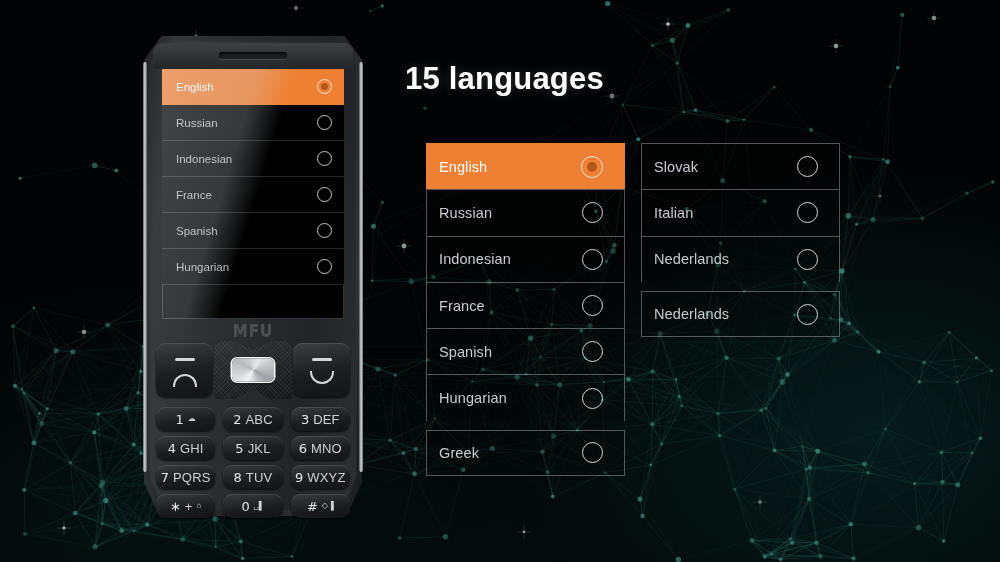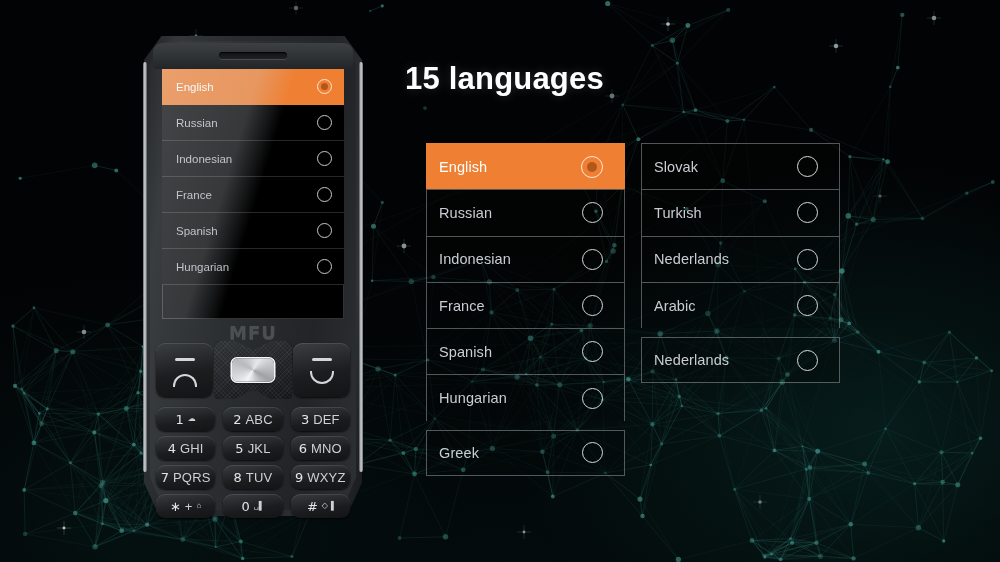--- a/index.html
+++ b/index.html
@@ -200,21 +200,21 @@
     position:absolute; inset:0;
     background:linear-gradient(107deg, rgba(225,230,236,.30) 0%, rgba(210,216,224,.26) 38%, rgba(200,208,216,.10) 47%, rgba(0,0,0,0) 52%);
     pointer-events:none;
   }
 
   
   .brand {
     position:absolute;
     left:0; right:0; top:286px;
     text-align:center;
-    font-size:18px;
+    font-size:15px;
     font-weight:bold;
     letter-spacing:1px;
     color:#4b4f53;
     text-shadow:0 1px 0 rgba(140,145,150,.30);
     font-family:"DejaVu Sans", sans-serif;
   }
 
   
   .keypad { position:absolute; left:12px; right:12px; top:305px; bottom:10px; }
 
@@ -1929,29 +1929,25 @@
         <span class="radio"></span>
       </div>
     </div>
 
   <div class="lang-col col-right" id="col-right">
       <div class="lang-row">
         <span class="lbl">Slovak</span>
         <span class="radio"></span>
       </div>
       <div class="lang-row">
-        <span class="lbl">Turkish</span>
+        <span class="lbl">Italian</span>
         <span class="radio"></span>
       </div>
       <div class="lang-row">
         <span class="lbl">Nederlands</span>
-        <span class="radio"></span>
-      </div>
-      <div class="lang-row">
-        <span class="lbl">Arabic</span>
         <span class="radio"></span>
       </div>
       <div class="lang-row">
         <span class="lbl">Nederlands</span>
         <span class="radio"></span>
       </div>
     </div>
 
   <div id="phone">
     <div class="shell"></div>

